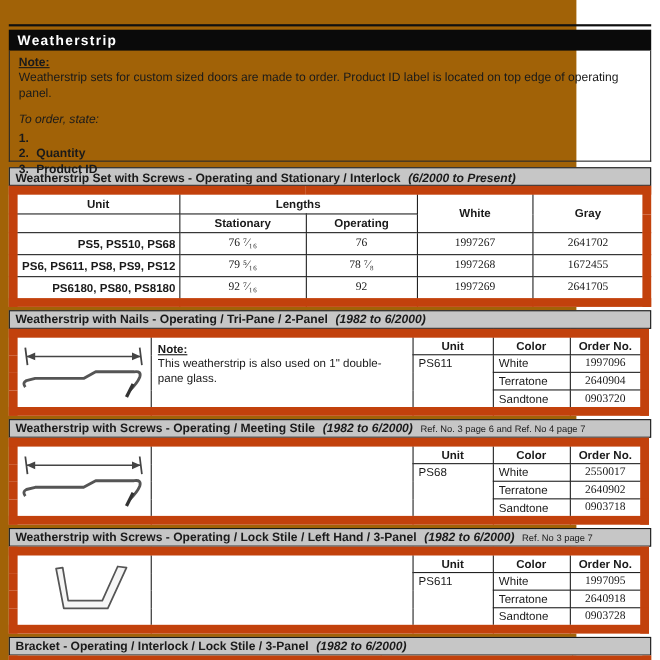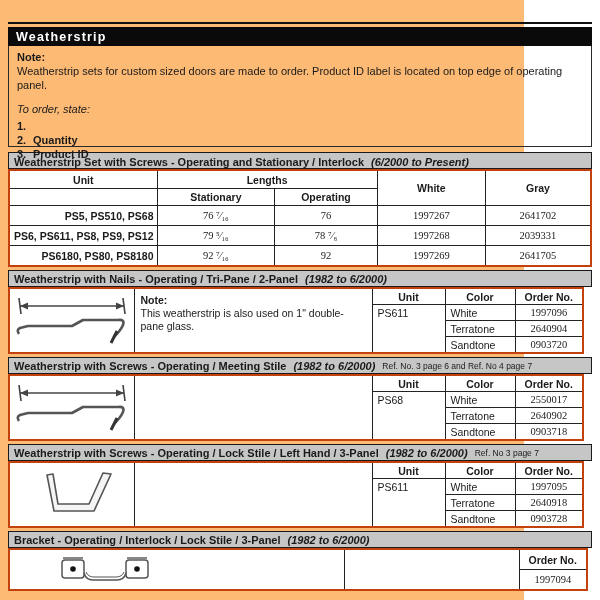--- a/index.html
+++ b/index.html
@@ -2,49 +2,49 @@
 <html><head>
 <meta charset="utf-8">
 <style>
   html,body{margin:0;padding:0;background:#ffffff;}
   body{
     width:600px;height:600px;overflow:hidden;
     font-family:"Liberation Sans","DejaVu Sans",sans-serif;
     color:#1a1a1a;
     -webkit-font-smoothing:antialiased;
   }
-  .page{position:relative;width:524px;height:600px;background:#fdba74;}
+  .page{position:relative;width:524px;height:600px;background:#a16207;}
   .content{position:absolute;left:8px;top:0;width:584px;}
   .top-rule{margin-top:22px;height:2px;background:#101010;}
   .title-bar{
     margin-top:3px;height:19px;background:#0a0a0a;color:#ffffff;
     font-size:12.5px;font-weight:bold;letter-spacing:1.2px;
     display:flex;align-items:center;padding-left:8px;box-sizing:border-box;
   }
   .note-box{
     border:1px solid #2a2a2a;border-top:none;
     padding:4px 8px 6px 8px;box-sizing:border-box;height:101px;
     font-size:11px;line-height:14px;
   }
-  .note-label{font-weight:bold;}
+  .note-label{font-weight:bold;text-decoration:underline;}
   .note-text{margin-top:0;}
   .order-intro{font-style:italic;margin-top:10px;}
   .order-steps{margin-top:3px;}
   .order-step{font-weight:bold;display:flex;}
   .order-step .num{width:16px;}
   .sec-bar{
     margin-top:3px;height:17px;background:#c6c6c6;border:1px solid #1a1a1a;
     box-sizing:border-box;display:flex;align-items:center;gap:7px;
     padding-left:5px;font-size:11px;white-space:nowrap;overflow:hidden;
   }
   .sec-title{font-weight:bold;}
   .sec-date{font-weight:bold;font-style:italic;}
   .sec-ref{font-size:8.5px;font-weight:normal;}
   table{border-collapse:collapse;table-layout:fixed;background:#fff;}
-  table.grid{border:2px solid #c2410c;}
+  table.grid{border:8px solid #c2410c;}
   td{
     border:1px solid #222;font-size:10.5px;padding:0 3px;
     overflow:hidden;white-space:nowrap;
   }
   td.hd{font-weight:bold;text-align:center;}
   td.unitname{font-weight:bold;text-align:right;padding-left:4px;}
   td.ctr{text-align:center;font-weight:normal;font-family:Liberation Serif, serif;}
   td.colorcell{text-align:left;font-weight:normal;padding-left:5px;}
   td.unitval{font-weight:normal;text-align:left;vertical-align:top;padding:2px 0 0 5px;}
   td.drawcell{vertical-align:middle;text-align:center;padding:1px;}
@@ -117,21 +117,21 @@
       <td class="ctr">76 ⁷⁄₁₆</td>
       <td class="ctr">76</td>
       <td class="ctr">1997267</td>
       <td class="ctr">2641702</td>
     </tr>
     <tr>
       <td class="unitname">PS6, PS611, PS8, PS9, PS12</td>
       <td class="ctr">79 ⁵⁄₁₆</td>
       <td class="ctr">78 ⁷⁄₈</td>
       <td class="ctr">1997268</td>
-      <td class="ctr">2039331</td>
+      <td class="ctr">1672455</td>
     </tr>
     <tr>
       <td class="unitname">PS6180, PS80, PS8180</td>
       <td class="ctr">92 ⁷⁄₁₆</td>
       <td class="ctr">92</td>
       <td class="ctr">1997269</td>
       <td class="ctr">2641705</td>
     </tr>
   </tbody>
       </table>

